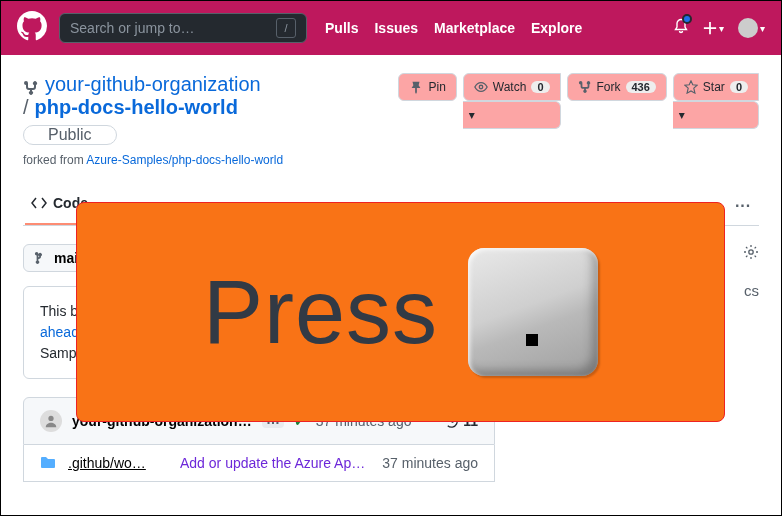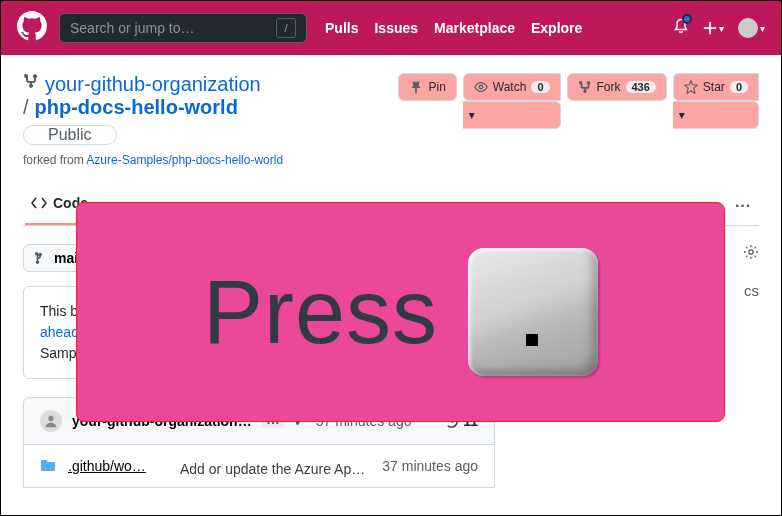--- a/index.html
+++ b/index.html
@@ -12,21 +12,21 @@
   .spacer { flex: 1; }
   .topicons { display: flex; align-items: center; gap: 14px; }
   .bell-wrap { position: relative; }
   .notif-dot { position: absolute; top: -4px; right: -3px; width: 10px; height: 10px; background: #1f6feb; border: 2px solid #24292f; border-radius: 50%; }
   .plus { display:flex; align-items:center; gap:2px;}
   .avatar { width: 20px; height: 20px; border-radius: 50%; background: #ccc; }
   .caret { font-size: 10px; color:#fff; }
 
   .main { padding: 18px 22px 0 22px; }
   .repohead { display: flex; align-items: flex-start; justify-content: space-between; gap: 12px; }
-  .repotitle { font-size: 20px; font-weight:400; color: #0969da; display:flex; flex-wrap:wrap; align-items:flex-start; gap:6px; }
+  .repotitle { font-size: 20px; font-weight:400; color: #0969da; display:flex; flex-wrap:wrap; align-items:flex-end; gap:6px; }
   .repotitle .own, .repotitle .repo { color:#0969da; }
   .repotitle .slash2 { color:#57606a; }
   .svg-gray { color:#57606a; }
   .public-badge { display:inline-block; border:1px solid #d0d7de; color:#57606a; font-size:16px; border-radius: 2em; padding: 0 24px; line-height:18px; margin-top:6px; }
   .forked { font-size: 12px; color:#57606a; margin-top:8px; }
   .forked a { color:#0969da; text-decoration:none; }
 
   .actions { display:flex; gap:6px; align-items:flex-start; flex-wrap:wrap;}
   .btn { background:#fca5a5; border:1px solid #d0d7de; border-radius:6px; font-size:12px; color:#24292f; padding:4px 10px; display:flex; align-items:center; gap:5px; height:28px;}
   .btn .cnt { background:#eee; border-radius: 2em; padding:0 6px; font-size:11px; font-weight:600; color:#24292f; }
@@ -53,31 +53,31 @@
   .commitbar .av { width:22px; height:22px; border-radius:50%; background:#ddd; display:flex; align-items:center; justify-content:center;}
   .commitbar .user { font-weight:600; white-space:nowrap; overflow:hidden; text-overflow:ellipsis; max-width:180px;}
   .commitbar .dots { color:#57606a; background:#e8ebee; border-radius:4px; padding:0 4px 4px 4px; line-height:10px; font-weight:700;}
   .commitbar .check { color:#1a7f37; font-weight:700;}
   .commitbar .time { color:#57606a; white-space:nowrap;}
   .commitbar .hist { margin-left:auto; display:flex; align-items:center; gap:4px; color:#24292f; font-weight:600;}
 
   .filerow { border:1px solid #d0d7de; border-top:none; padding:10px 16px; display:flex; align-items:center; gap:12px; font-size:14px;}
   .folder-icon { color:#54aeff; }
   .filerow .name { flex:0 0 100px; white-space:nowrap; overflow:hidden; text-overflow:ellipsis;text-decoration:underline;}
-  .filerow .msg { flex:1; color:#404040; white-space:nowrap; overflow:hidden; text-overflow:ellipsis;margin-top:6px;}
+  .filerow .msg { flex:1; color:#6d28d9; white-space:nowrap; overflow:hidden; text-overflow:ellipsis;}
   .filerow .ftime { color:#57606a; white-space:nowrap;}
 
   .right-item { display:flex; align-items:center; gap:10px; font-size:14px; color:#24292f; margin-bottom:14px;}
   .right-item .rn { color:#24292f;}
   .right-head { display:flex; justify-content:flex-end; margin-bottom:18px;}
   .gear { color:#57606a; }
   .abouttxt { font-size:15px; color:#57606a; margin-bottom:20px; text-align:right;}
 
   
-  .overlay { position:absolute; left:76px; top:202px; width:649px; height:220px; background:#ec4899; border:1.5px solid #e22; border-radius:8px; display:flex; align-items:center; justify-content:center; gap:30px;}
+  .overlay { position:absolute; left:76px; top:202px; width:649px; height:220px; background:#f97316; border:1.5px solid #e22; border-radius:8px; display:flex; align-items:center; justify-content:center; gap:30px;}
   .press { font-size:90px; font-weight:400; color:#323a45; letter-spacing:1px;}
   .key { width:130px; height:128px; border-radius:16px; position:relative;
     background: linear-gradient(160deg,#e9e9e9 0%,#cfcfcf 45%,#b9b9b9 60%,#9f9f9f 100%);
     box-shadow: inset 2px 2px 4px rgba(255,255,255,.8), inset -6px -6px 10px rgba(0,0,0,.25), 2px 2px 2px rgba(0,0,0,.2);
   }
   .key::after { content:""; position:absolute; width:12px; height:12px; background:#000; left:58px; top:86px;}
 </style>
 </head>
 <body>
 

